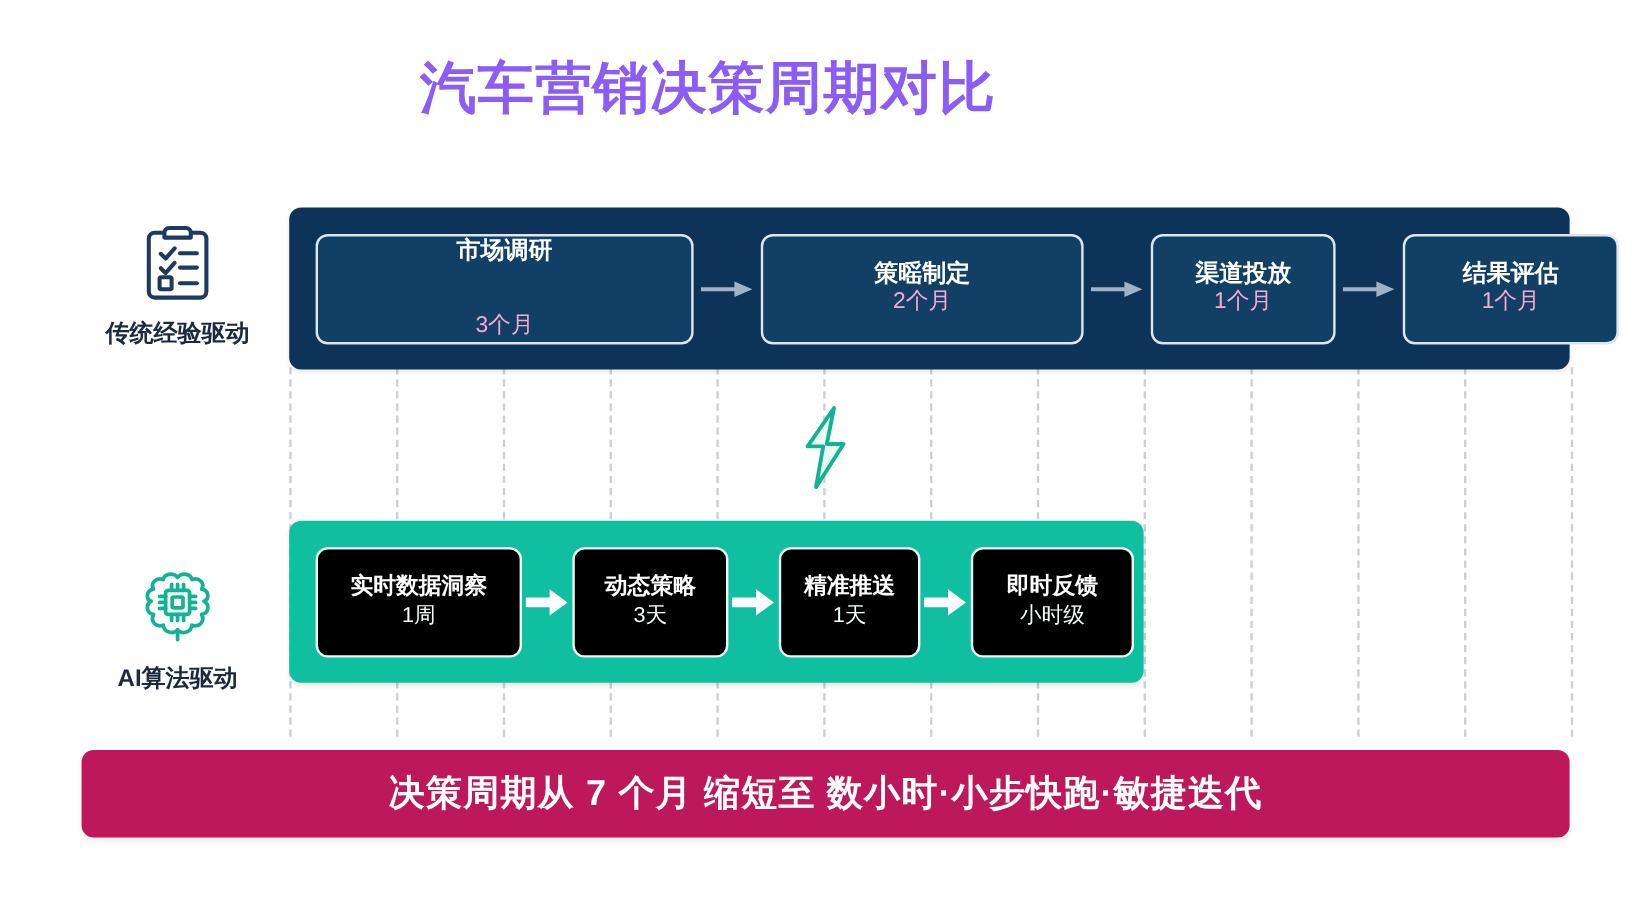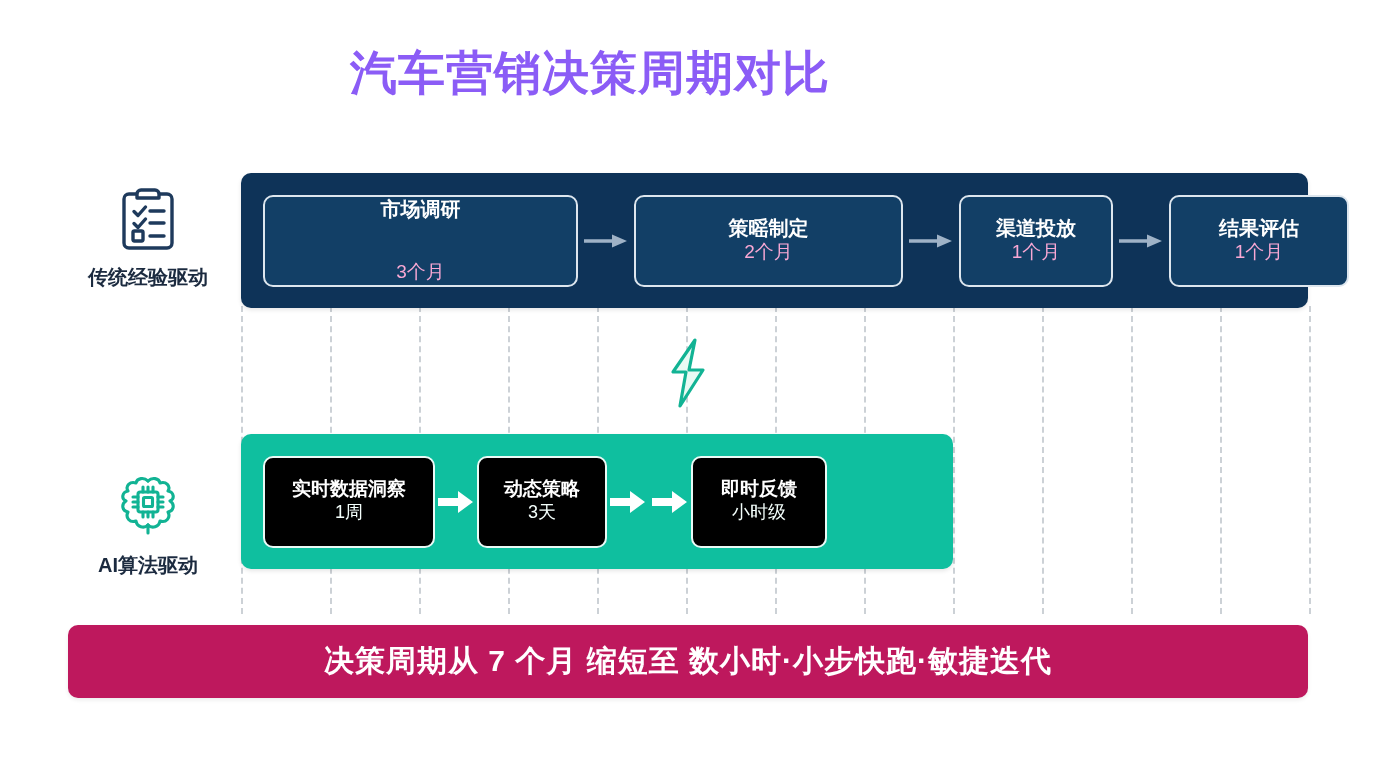--- a/index.html
+++ b/index.html
@@ -318,20 +318,24 @@
       <div class="stage-name">动态策略</div>
       <div class="stage-duration">3天</div>
     </div>
 
     <div class="arrow-slot">
       <svg width="36" height="24" viewBox="0 0 36 24">
         <path d="M0 8 L20 8 L20 1 L35 12 L20 23 L20 16 L0 16 Z" fill="#ffffff"></path>
       </svg>
     </div>
 
+    <div class="stage-card ai-card" id="ai-card-2">
+      <div class="stage-name">精准推送</div>
+      <div class="stage-duration">1天</div>
+    </div>
 
     <div class="arrow-slot">
       <svg width="36" height="24" viewBox="0 0 36 24">
         <path d="M0 8 L20 8 L20 1 L35 12 L20 23 L20 16 L0 16 Z" fill="#ffffff"></path>
       </svg>
     </div>
 
     <div class="stage-card ai-card" id="ai-card-3">
       <div class="stage-name">即时反馈</div>
       <div class="stage-duration">小时级</div>

